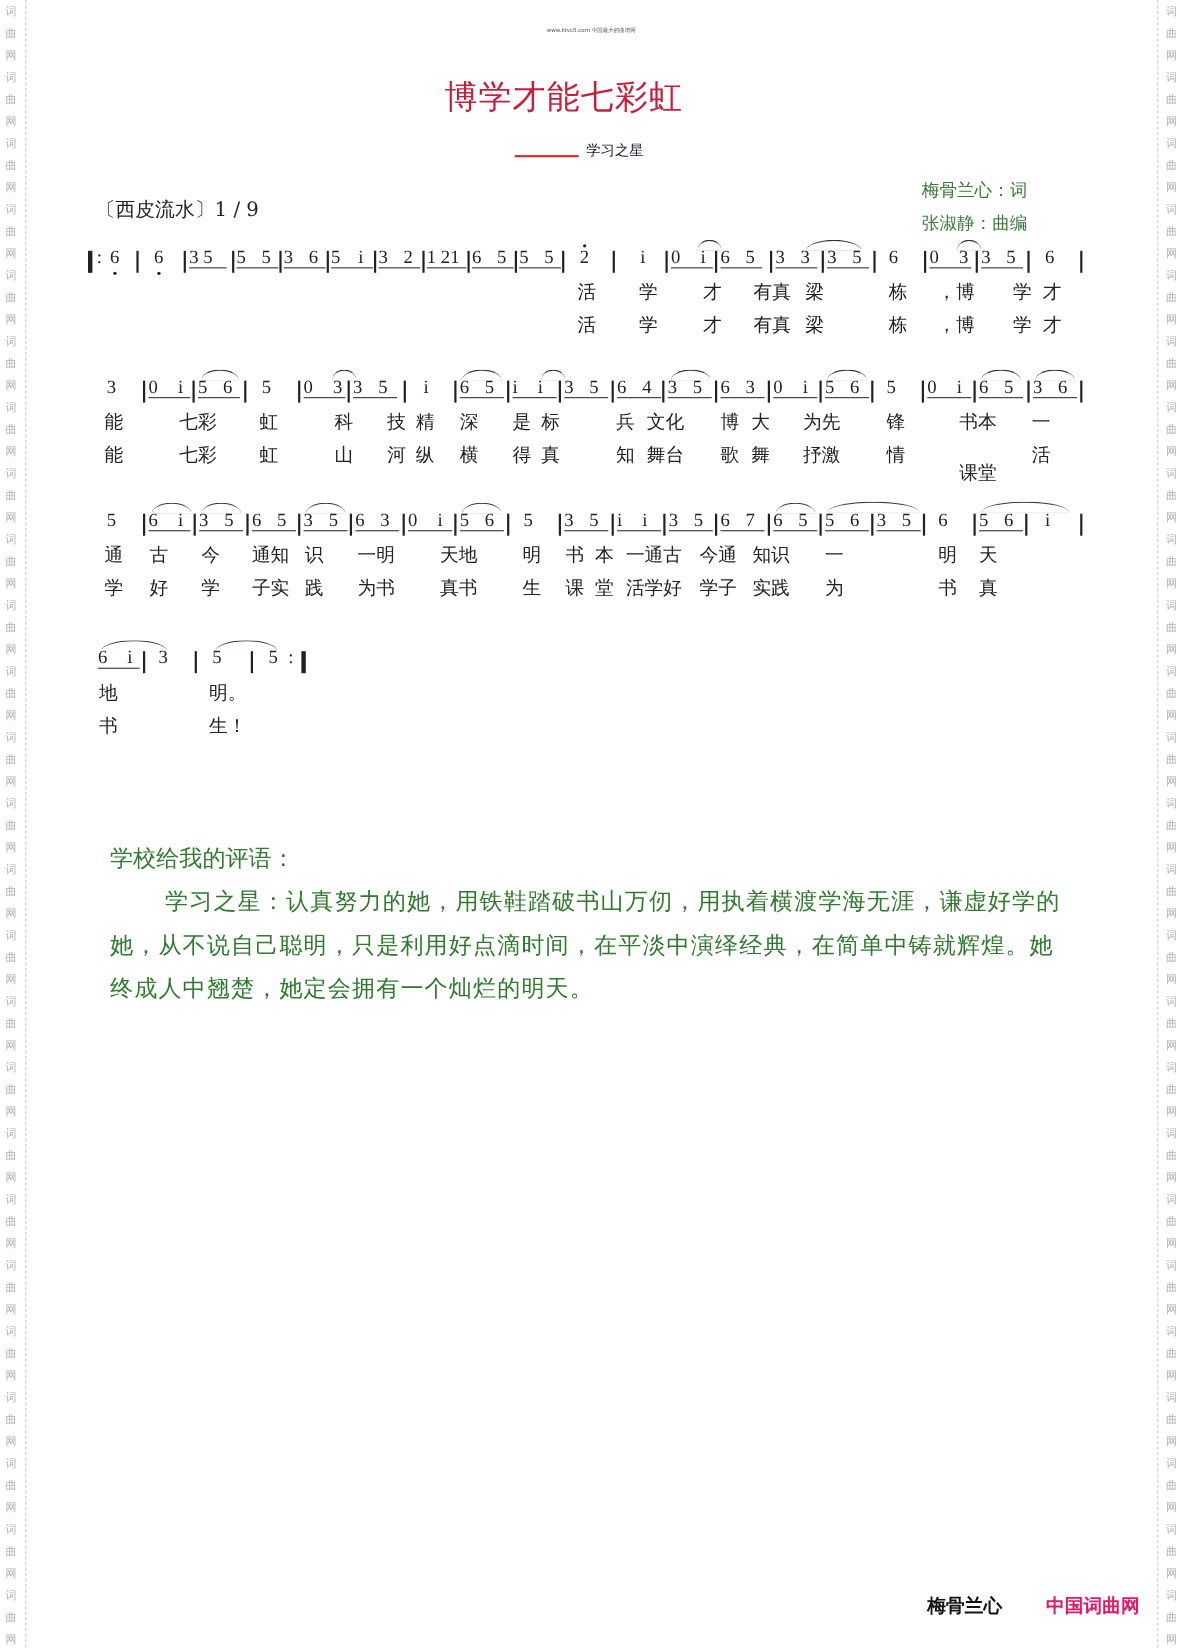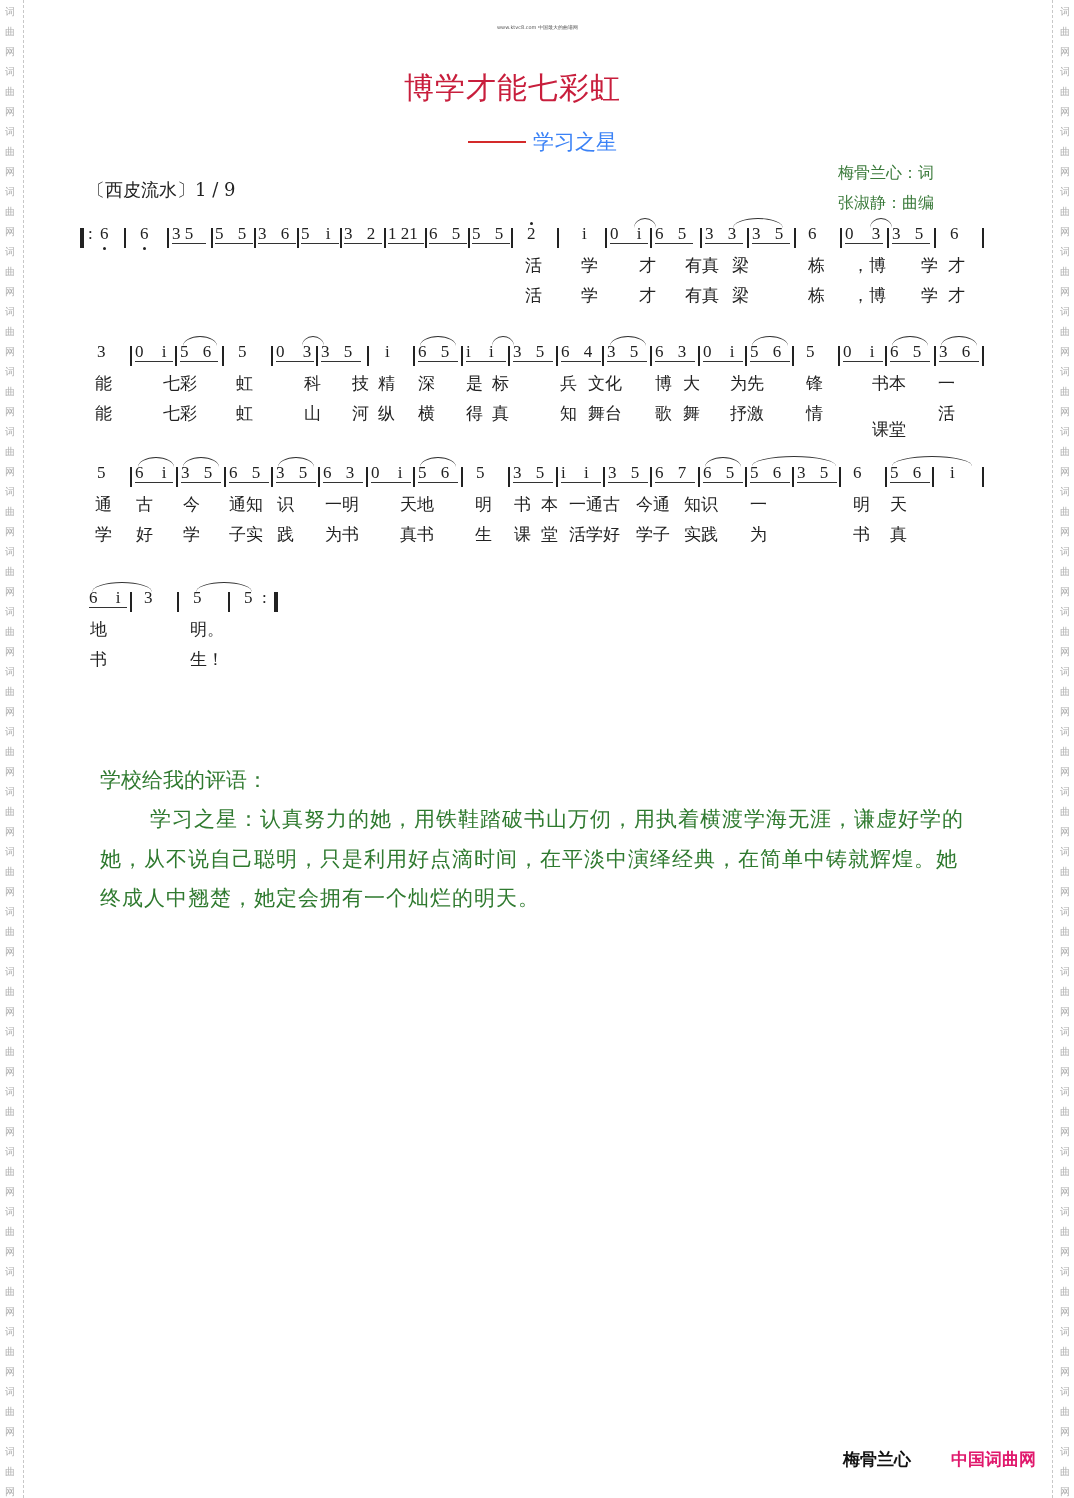--- a/index.html
+++ b/index.html
@@ -8,21 +8,21 @@
 
   .wm-col { position: absolute; top: 0; width: 24px; height: 1498px; }
   .wm-col.left { left: 0; border-right: 1px dashed #c8c8c8; }
   .wm-col.right { left: 1052px; border-left: 1px dashed #c8c8c8; width: 22px; }
   .wm-group { position: absolute; width: 20px; text-align: center; font-size: 10px; line-height: 20px; color: #b0b0b0; font-family: "DejaVu Sans", sans-serif; }
 
   .site-tagline { position: absolute; top: 24px; left: 497px; font-size: 5px; color: #555; font-family: "DejaVu Sans", sans-serif; }
 
   .title { position: absolute; top: 68px; left: 404px; font-size: 30px; color: #c81e3c; letter-spacing: 1px; font-family: "DejaVu Serif", serif; }
   .subtitle-dash { position: absolute; top: 141px; left: 468px; width: 58px; height: 2px; background: #d42a2a; }
-  .subtitle { position: absolute; top: 128px; left: 533px; font-size: 21px; color: #3b82f6; font-family: "DejaVu Serif", serif; }
+  .subtitle { position: absolute; top: 128px; left: 533px; font-size: 13px; color: #0f172a; font-family: "DejaVu Serif", serif; }
 
   .credits { position: absolute; left: 838px; top: 158px; font-size: 16px; color: #3a7a3a; line-height: 30px; }
 
   .tempo { position: absolute; left: 87px; top: 178px; font-size: 18px; color: #222; }
 
   .row { position: absolute; left: 0; width: 1074px; }
   .tok { position: absolute; font-size: 17px; color: #222; white-space: nowrap; font-family: "Liberation Serif", serif; }
   .tok.ul { border-bottom: 1px solid #333; line-height: 19px; }
   .bar { position: absolute; width: 1.5px; height: 20px; background: #222; }
   .bar.thick { width: 4px; }

